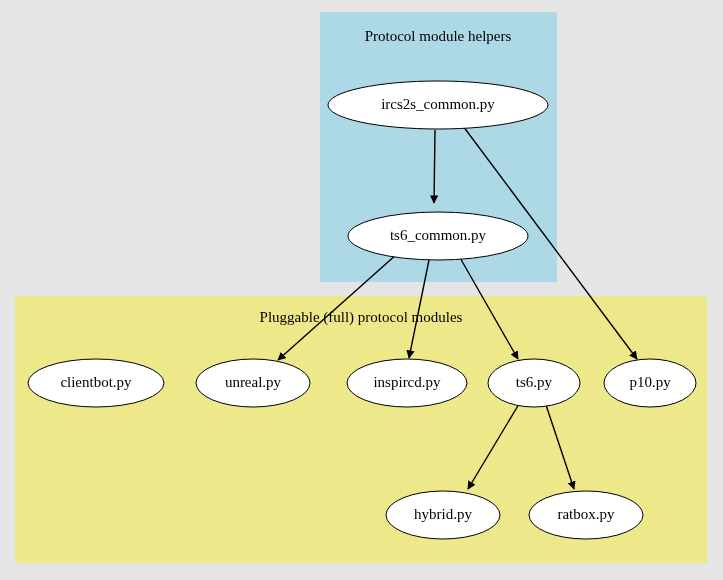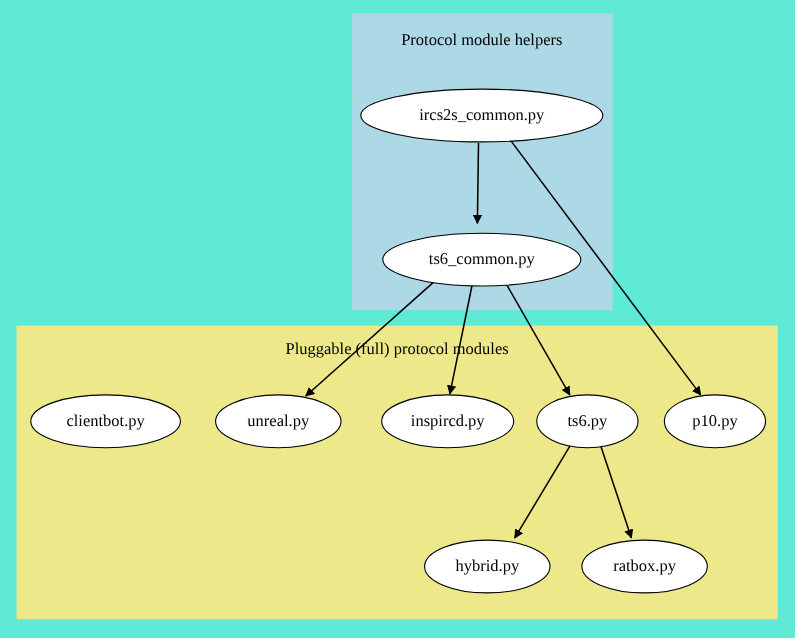--- a/index.html
+++ b/index.html
@@ -11,21 +11,21 @@
   body {
     width: 723px;
     height: 580px;
     font-family: "Liberation Serif", "DejaVu Serif", serif;
     overflow: hidden;
   }
   #graph-canvas {
     position: relative;
     width: 723px;
     height: 580px;
-    background: #5eead4;
+    background: #e5e5e5;
   }
   #graph-svg {
     position: absolute;
     top: 0;
     left: 0;
     width: 723px;
     height: 580px;
   }
   .cluster-label {
     font-family: "Liberation Serif", "DejaVu Serif", serif;

